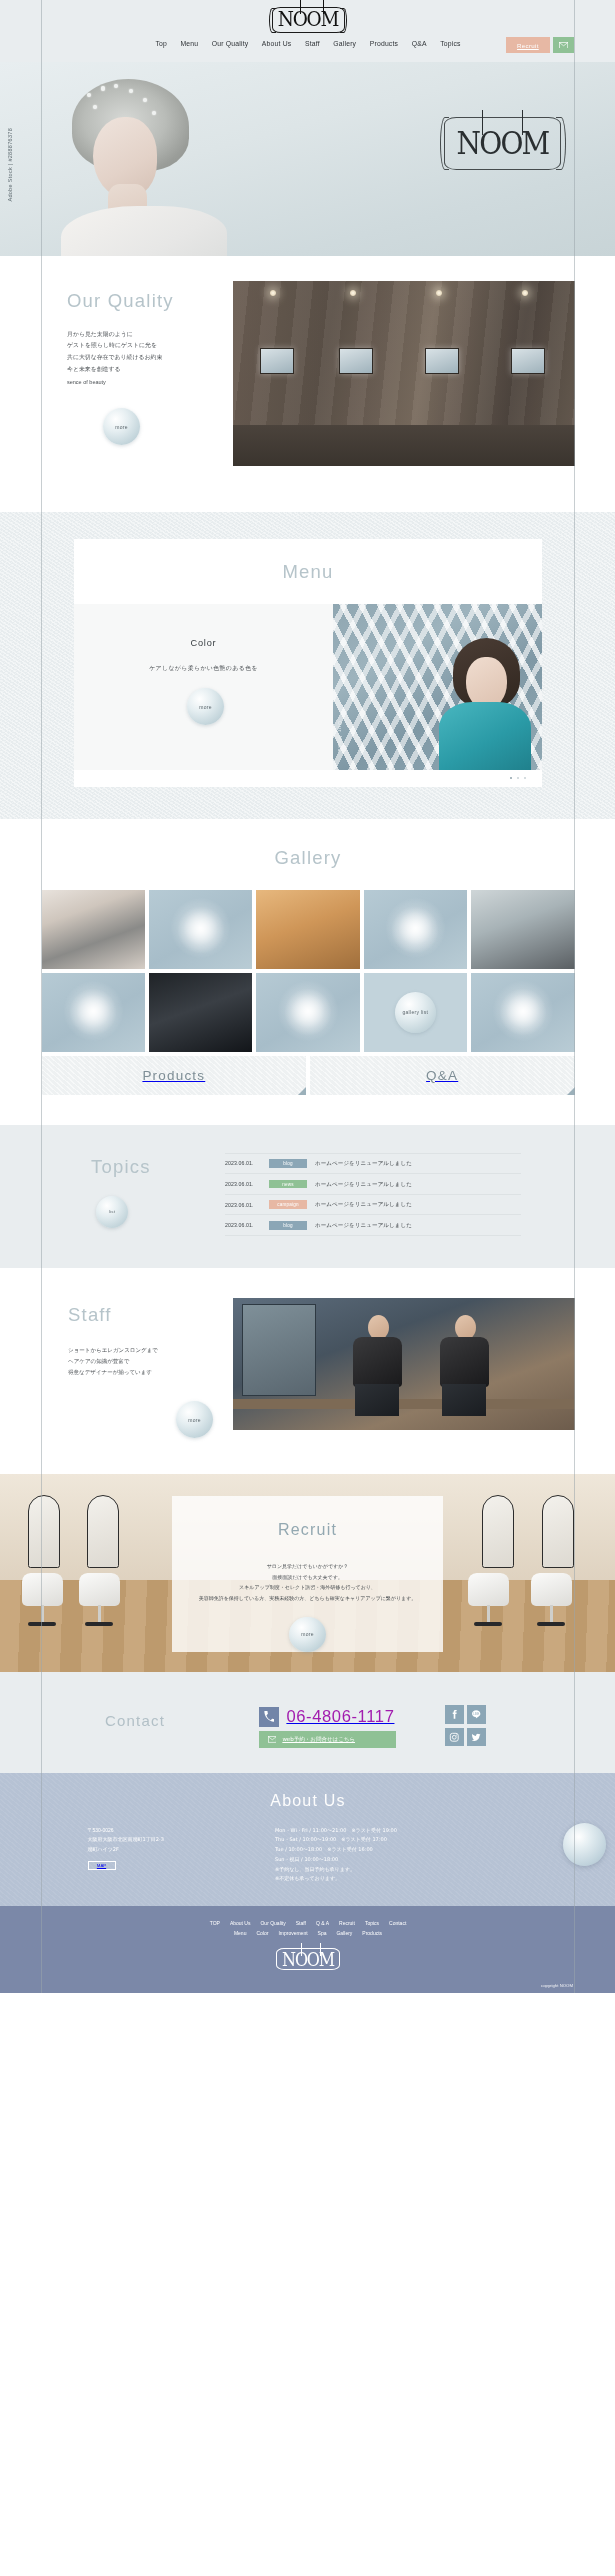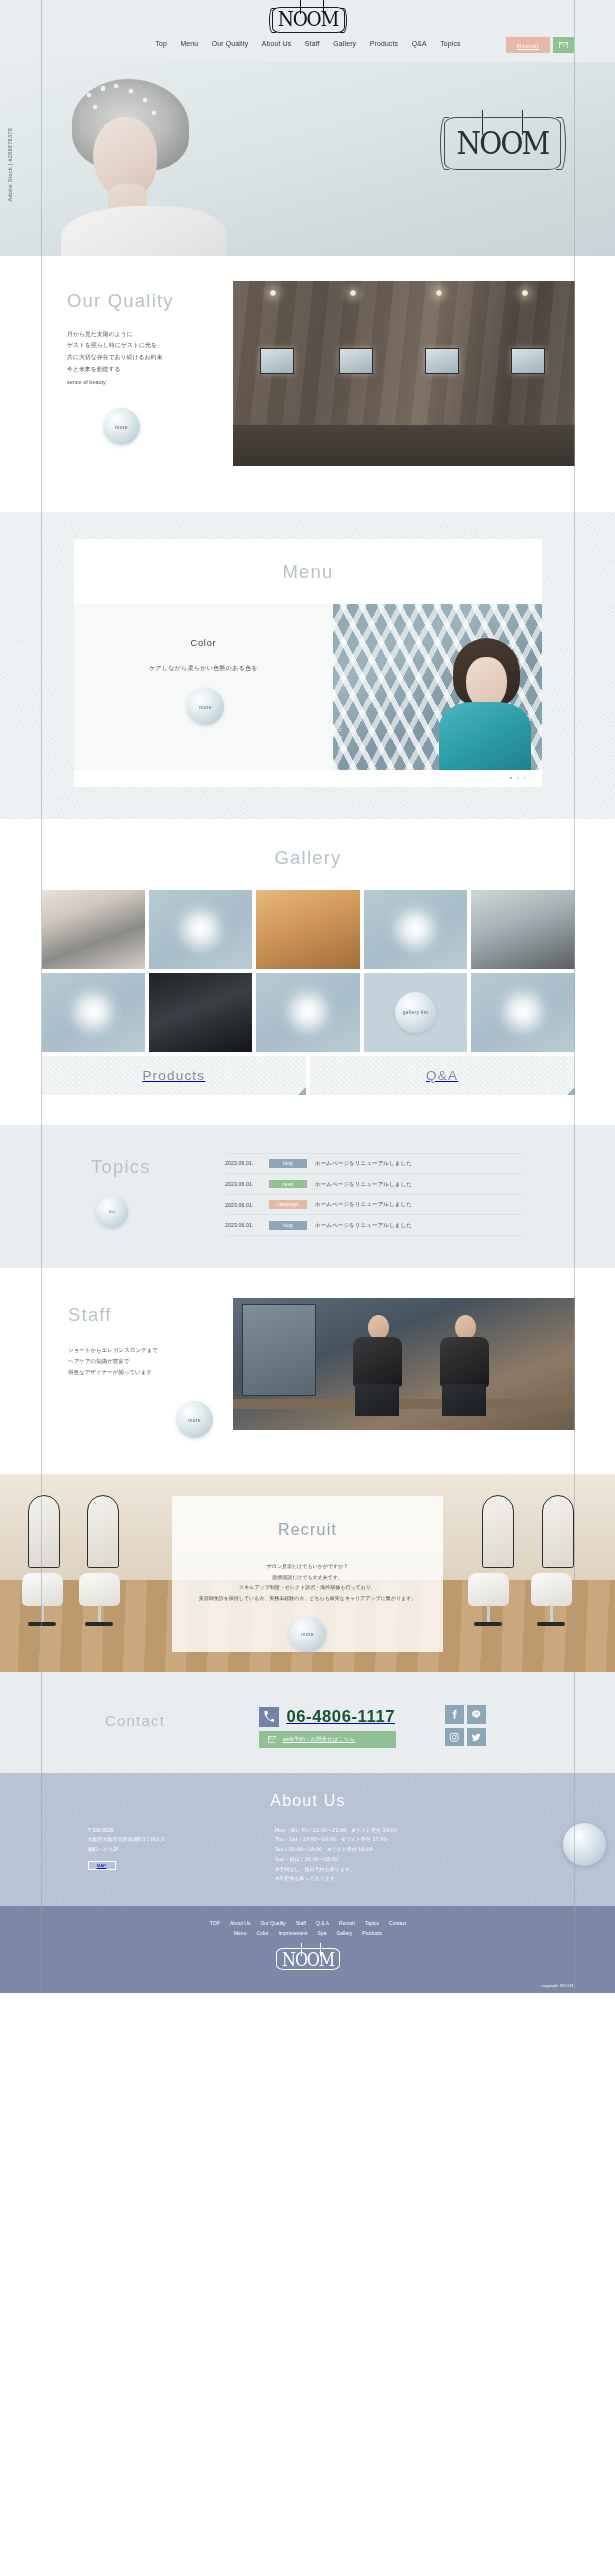--- a/index.html
+++ b/index.html
@@ -356,21 +356,21 @@
 
   
   .contact { background:#e9edef; padding:21px 0 21px; position:relative; }
   .c-inner { position:relative; width:616px; height:59px; }
   .c-title { position:absolute; left:105px; top:18.5px; font-size:15px; font-weight:300; letter-spacing:1.2px; color:#b2c0c7; }
   .c-tel { position:absolute; left:259px; top:13.5px; display:flex; align-items:center; gap:7.4px; }
   .c-tel .ic {
     width:20px; height:20px; background:#7285a8; display:flex; align-items:center; justify-content:center;
   }
   .c-tel .ic svg { width:10.5px; height:10.5px; fill:#fff; }
-  .c-tel .num { font-size:16.6px; font-weight:700; letter-spacing:0.6px; color:#14532d; }
+  .c-tel .num { font-size:16.6px; font-weight:400; letter-spacing:0.6px; color:#a21caf; }
   .c-mail {
     position:absolute; left:259px; top:38px; width:137px; height:17px; background:#8fc195;
     display:flex; align-items:center; gap:6.2px; padding-left:8.6px; color:#fff; font-size:5.5px;
   }
   .c-mail svg { width:8.6px; height:6.8px; }
   .c-social { position:absolute; left:445px; top:12.3px; display:grid; grid-template-columns:repeat(2,18.5px); gap:3.7px; }
   .c-social a {
     width:18.5px; height:18.5px; background:#8ba6b6; display:flex; align-items:center; justify-content:center;
     color:#fff; font-size:9.2px; text-decoration:none;
   }

